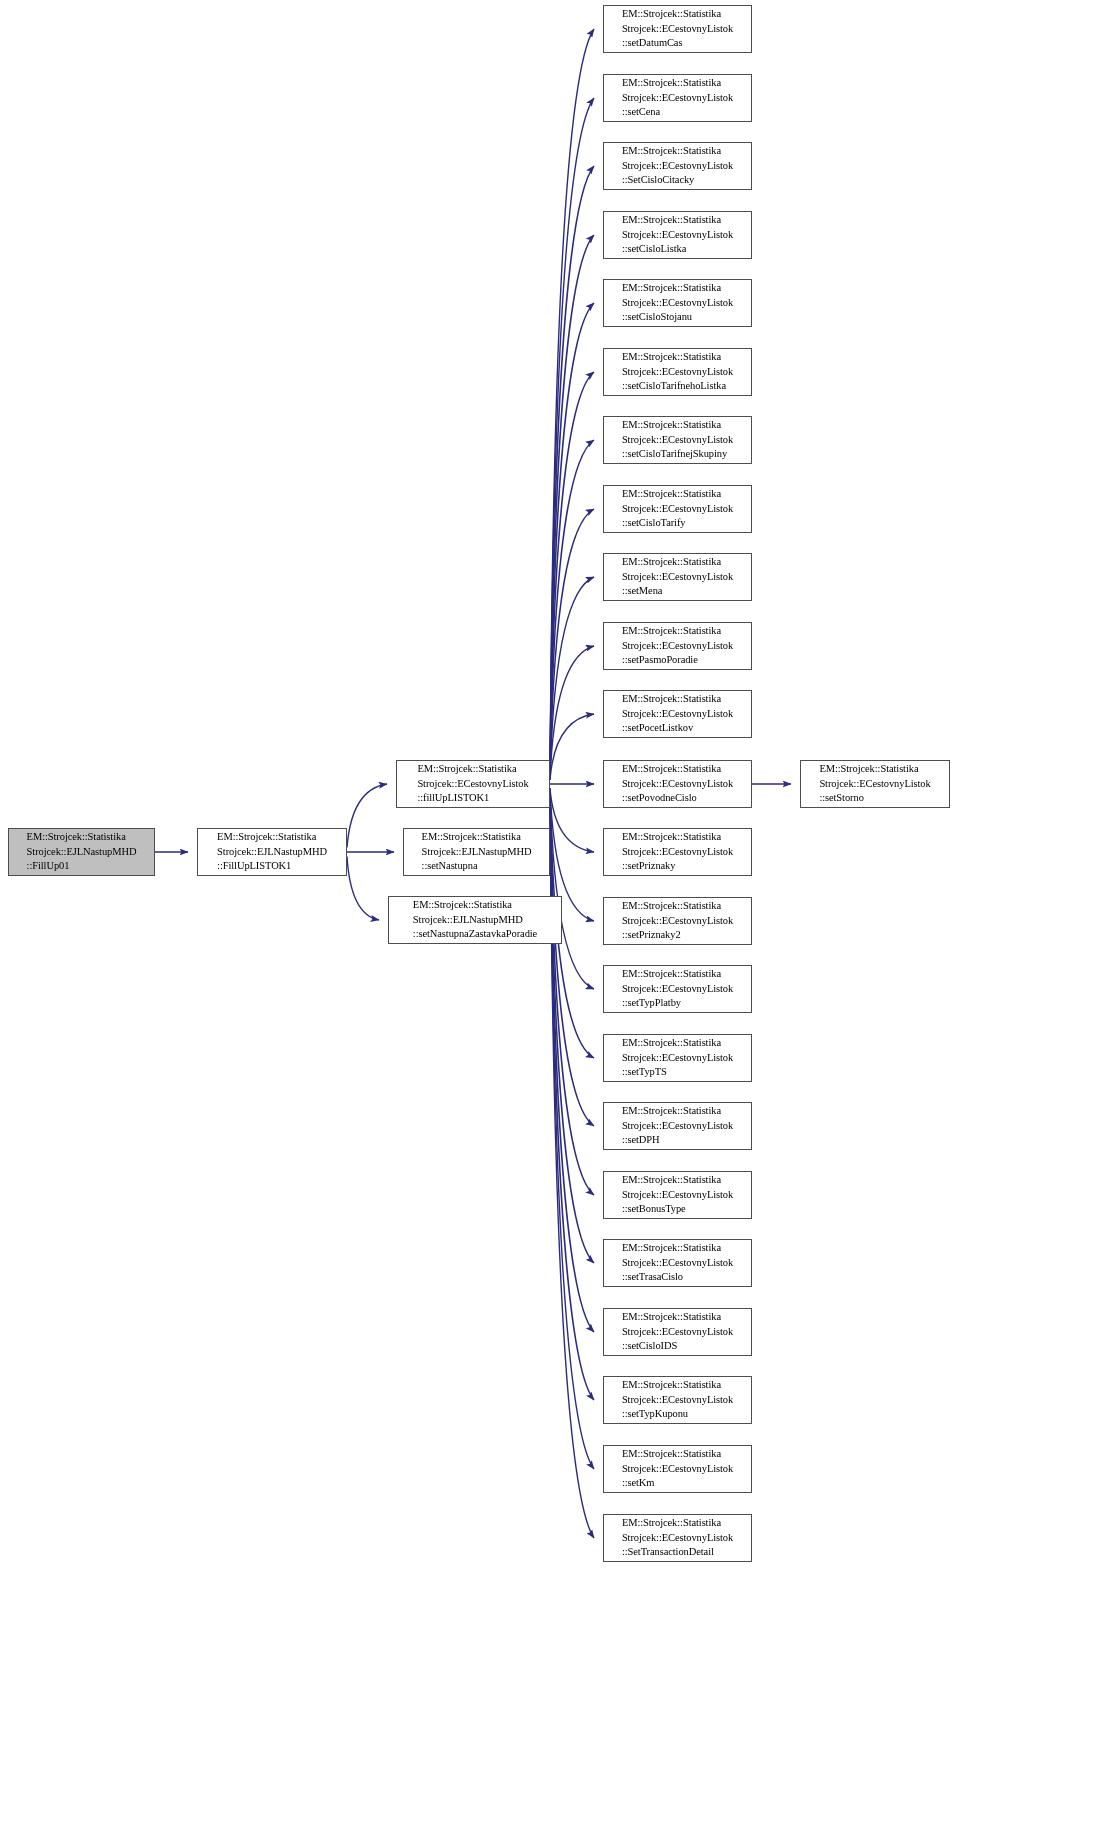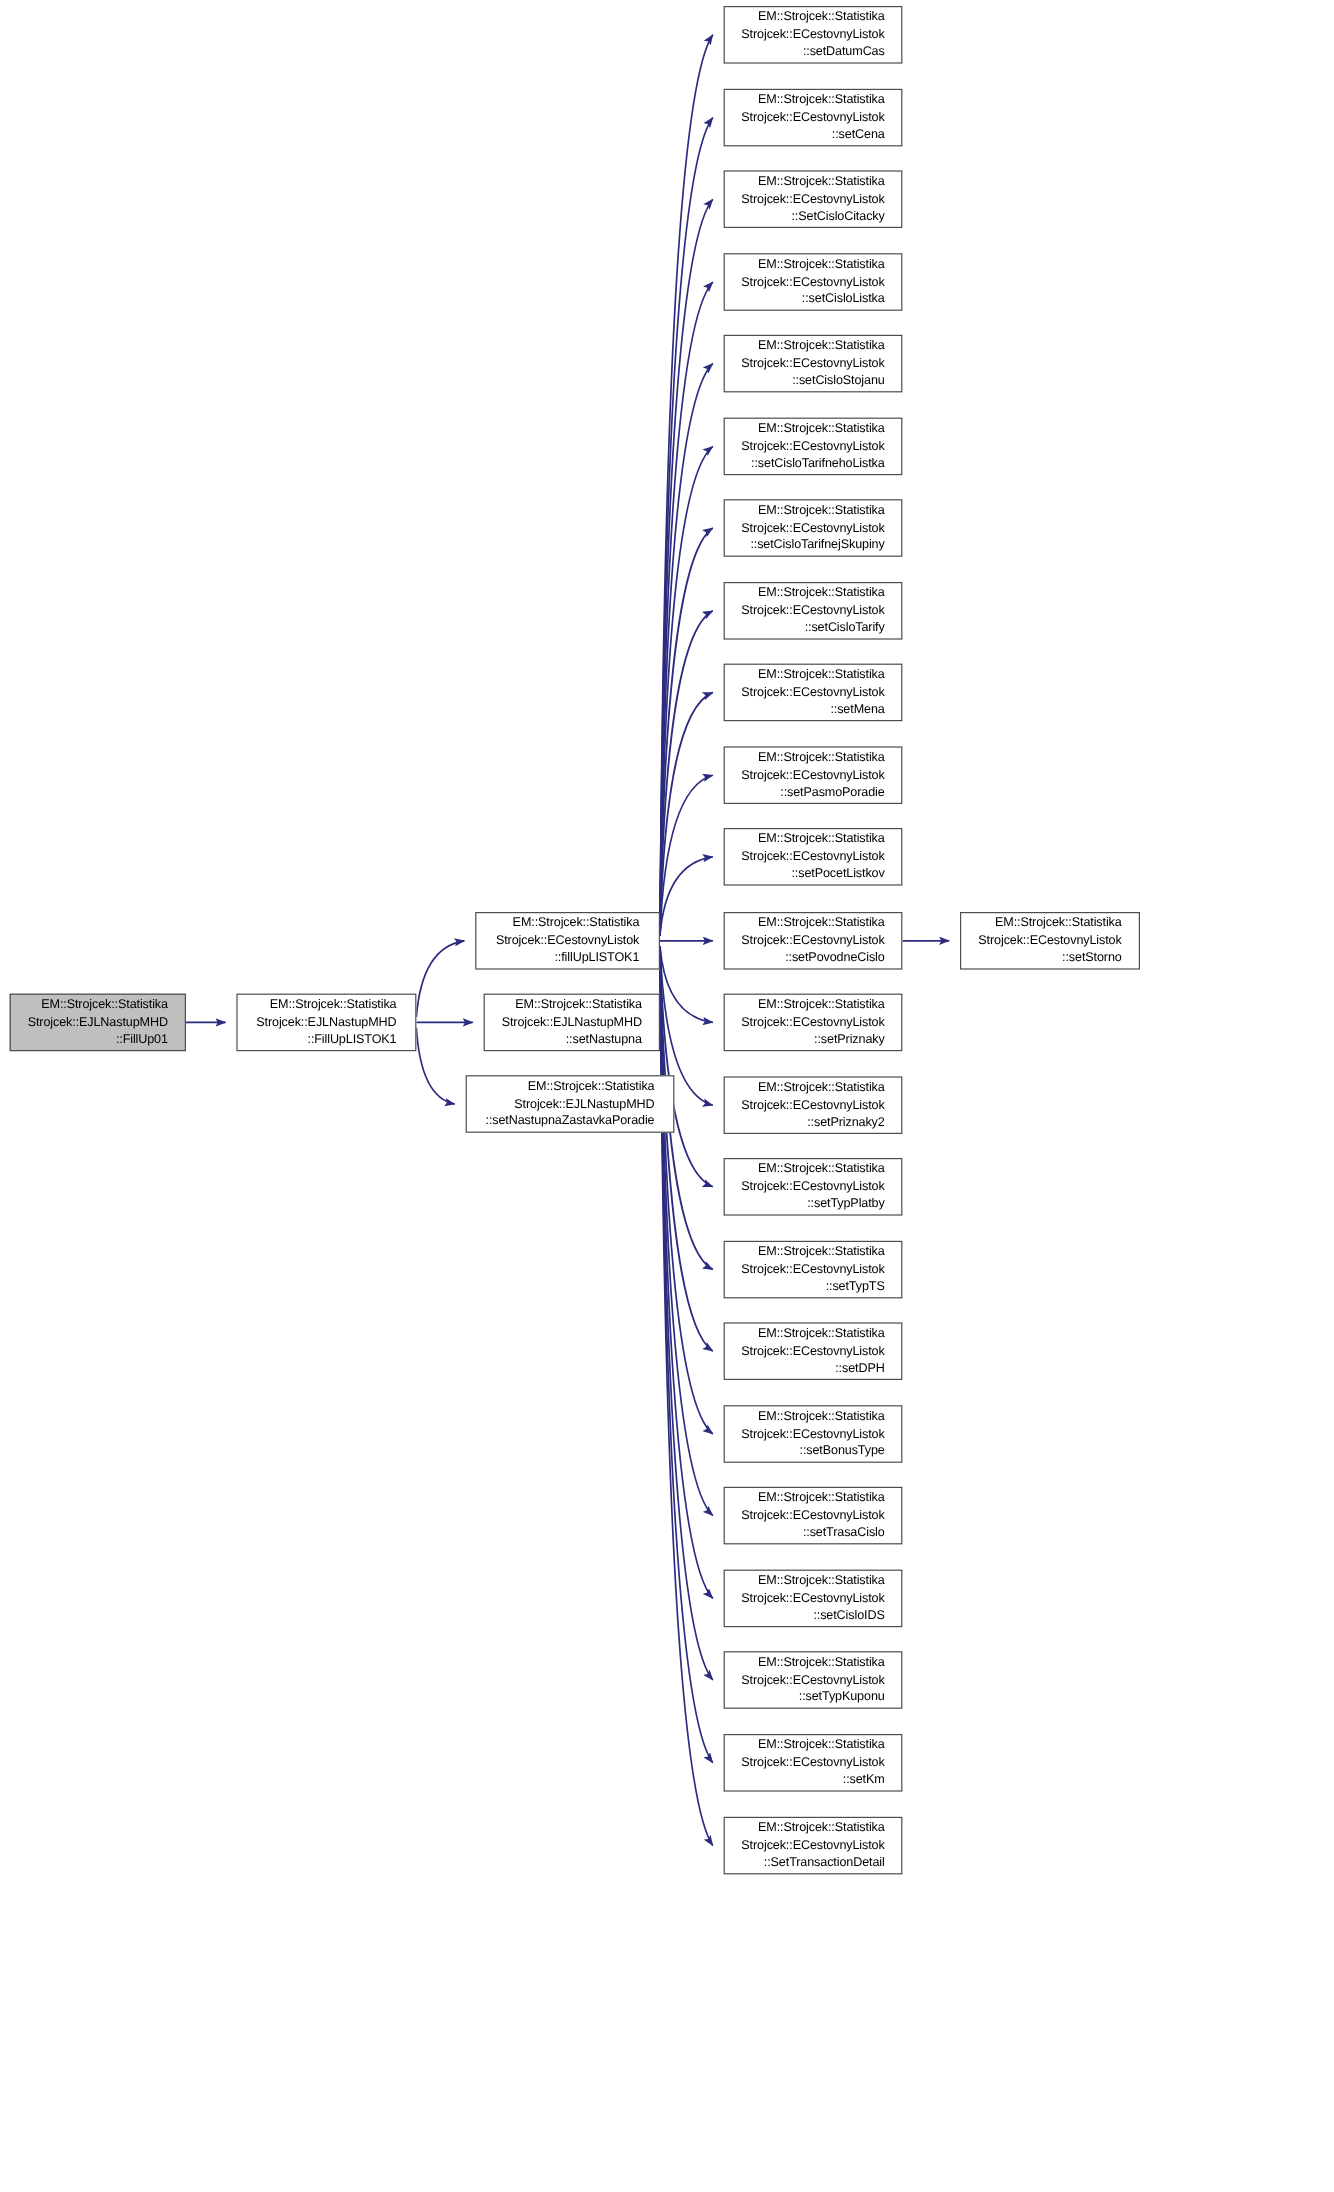--- a/index.html
+++ b/index.html
@@ -2,22 +2,22 @@
 <html><head>
 <meta charset="utf-8">
 <style>
   html,body{margin:0;padding:0;background:#ffffff;}
   #page{position:relative;width:1112px;height:1827px;background:#ffffff;
         font-family:"Liberation Sans","DejaVu Sans",sans-serif;overflow:hidden;}
   #edges{position:absolute;left:0;top:0;width:1112px;height:1827px;pointer-events:none;}
   .node{position:absolute;box-sizing:border-box;border:1px solid #4d4d4d;
         background:#ffffff;display:flex;align-items:center;justify-content:center;}
   .node.hl{background:#bfbfbf;}
-  .node .lbl{font-size:10.5px;line-height:14.6px;color:#000000;text-align:right;
-             white-space:pre-line;letter-spacing:-0.1px;}
+  .node .lbl{font-size:10.5px;line-height:14.6px;color:#000000;text-align:left;
+             white-space:pre-line;letter-spacing:-0.1px;font-family:Liberation Serif, serif;}
 </style>
 </head>
 <body>
 
 <div id="page">
   <svg id="edges" viewBox="0 0 1112 1827" xmlns="http://www.w3.org/2000/svg">
     <defs>
       <marker id="ah" markerWidth="9" markerHeight="7" refX="8.4" refY="3.5" orient="auto" markerUnits="userSpaceOnUse">
         <path d="M0,0 L9,3.5 L0,7 L1.8,3.5 Z" fill="#2b2b7f"></path>
       </marker>

